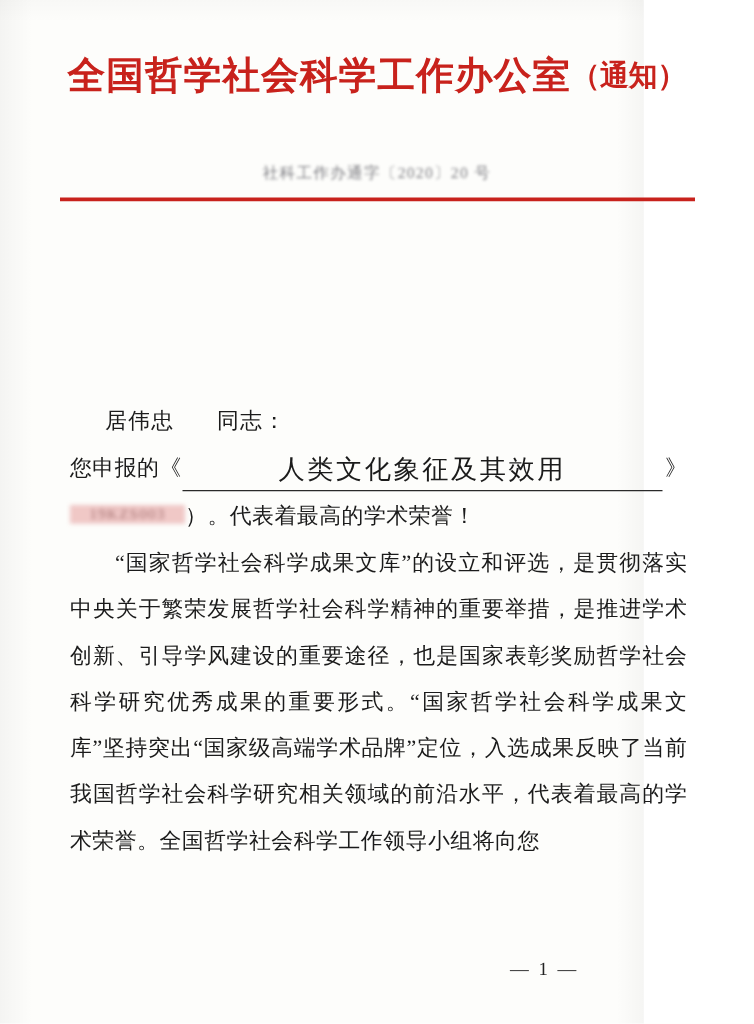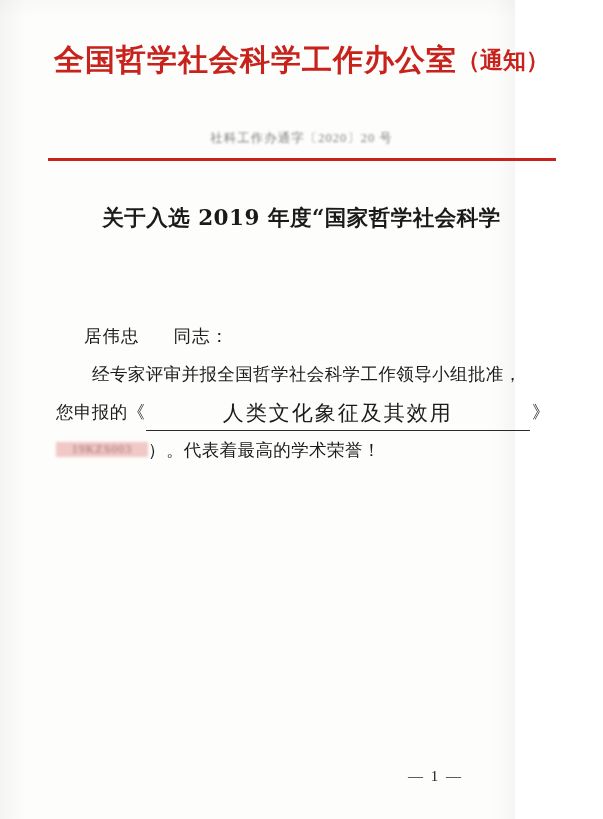--- a/index.html
+++ b/index.html
@@ -173,40 +173,39 @@
 
   <div class="masthead">
     <span class="main">全国哲学社会科学工作办公室</span><span class="paren">（通知）</span>
   </div>
 
   <div class="docnum">社科工作办通字〔2020〕20 号</div>
 
   <div class="red-rule"></div>
 
   <div class="title">
-    <div>关于入选 2019 年度“国家哲学社会科学</div>
   </div>
 
   <div class="body-area">
 
     <div class="p salutation">
       <span>居伟忠</span><span class="gap"></span><span>同志：</span>
     </div>
 
-    <div class="p indent">经专家评审并报全国哲学社会科学工作领导小组批准，</div>
 
     <div class="p fillline">
       <span class="lead">您申报的《</span>
       <span class="blank">人类文化象征及其效用</span>
       <span class="tail">》</span>
     </div>
 
 
     <div class="p">
       <span class="redacted">19KZS003</span><span>）。代表着最高的学术荣誉！</span>
     </div>
 
+    <div class="p indent">“国家哲学社会科学成果文库”的设立和评选，是贯彻落实中央关于繁荣发展哲学社会科学精神的重要举措，是推进学术创新、引导学风建设的重要途径，也是国家表彰奖励哲学社会科学研究优秀成果的重要形式。“国家哲学社会科学成果文库”坚持突出“国家级高端学术品牌”定位，入选成果反映了当前我国哲学社会科学研究相关领域的前沿水平，代表着最高的学术荣誉。全国哲学社会科学工作领导小组将向您</div>
 
   </div>
 
   <div class="footer">— 1 —</div>
 
 </div>
 
 </body></html>

